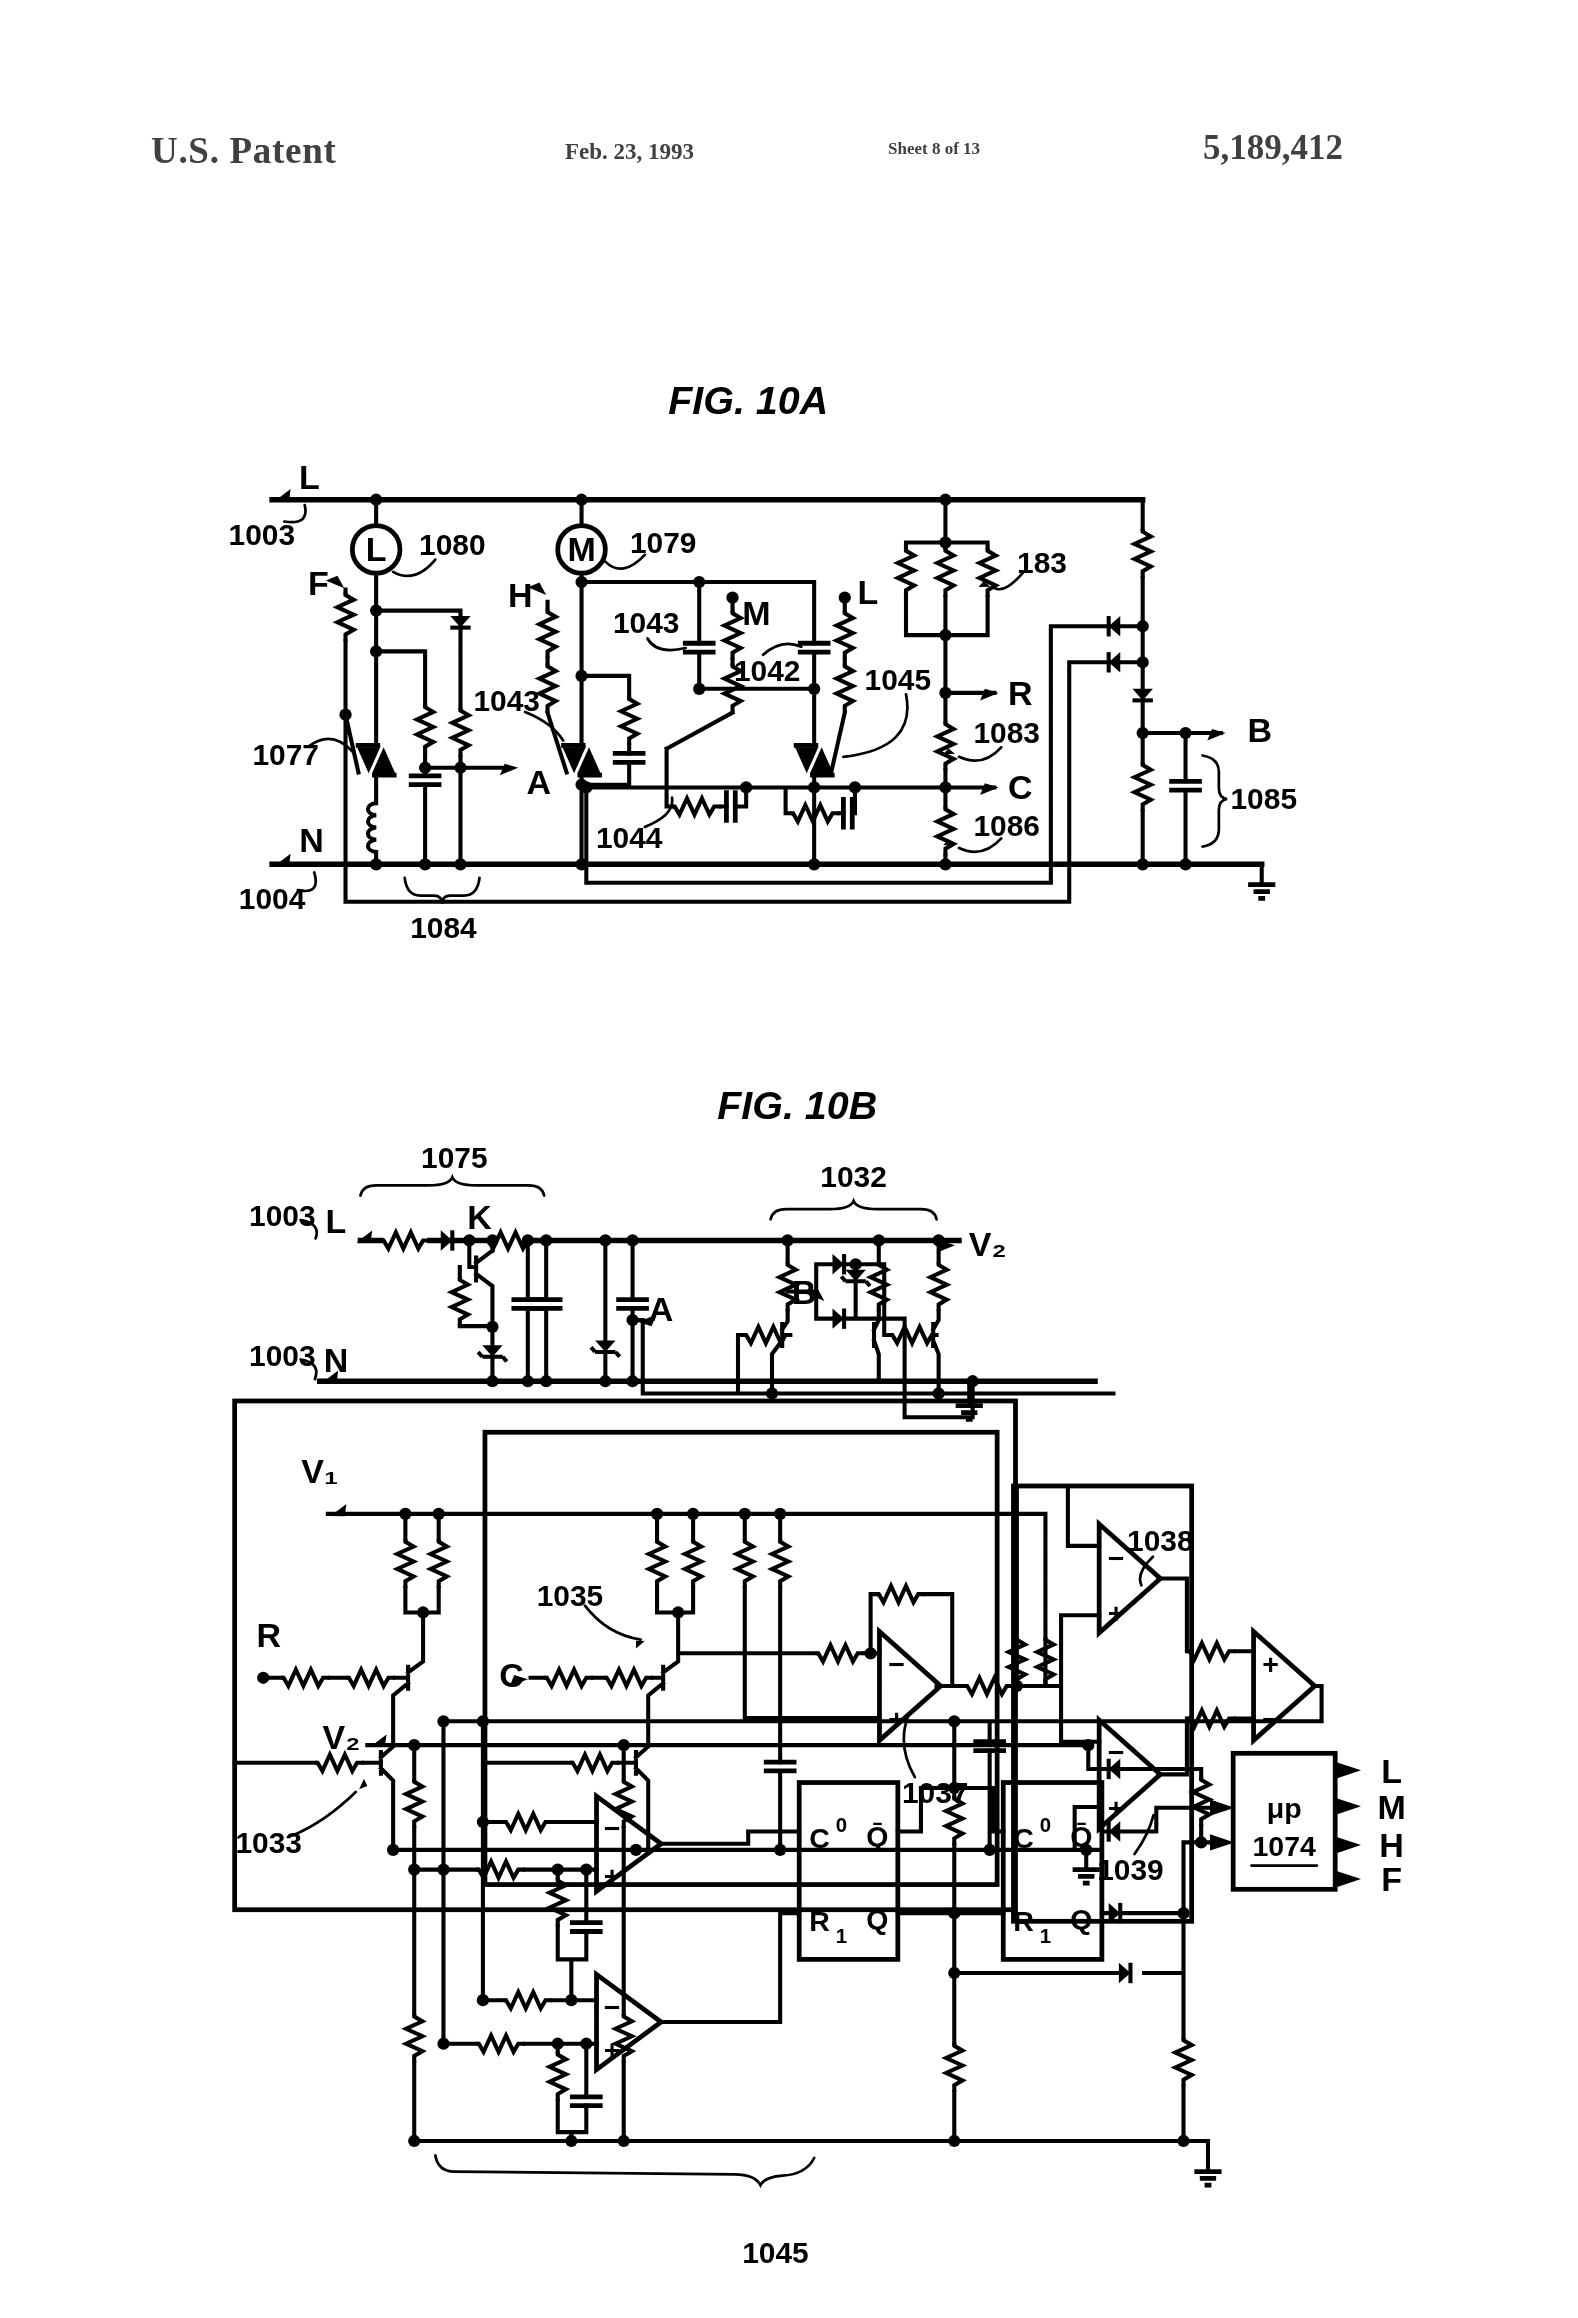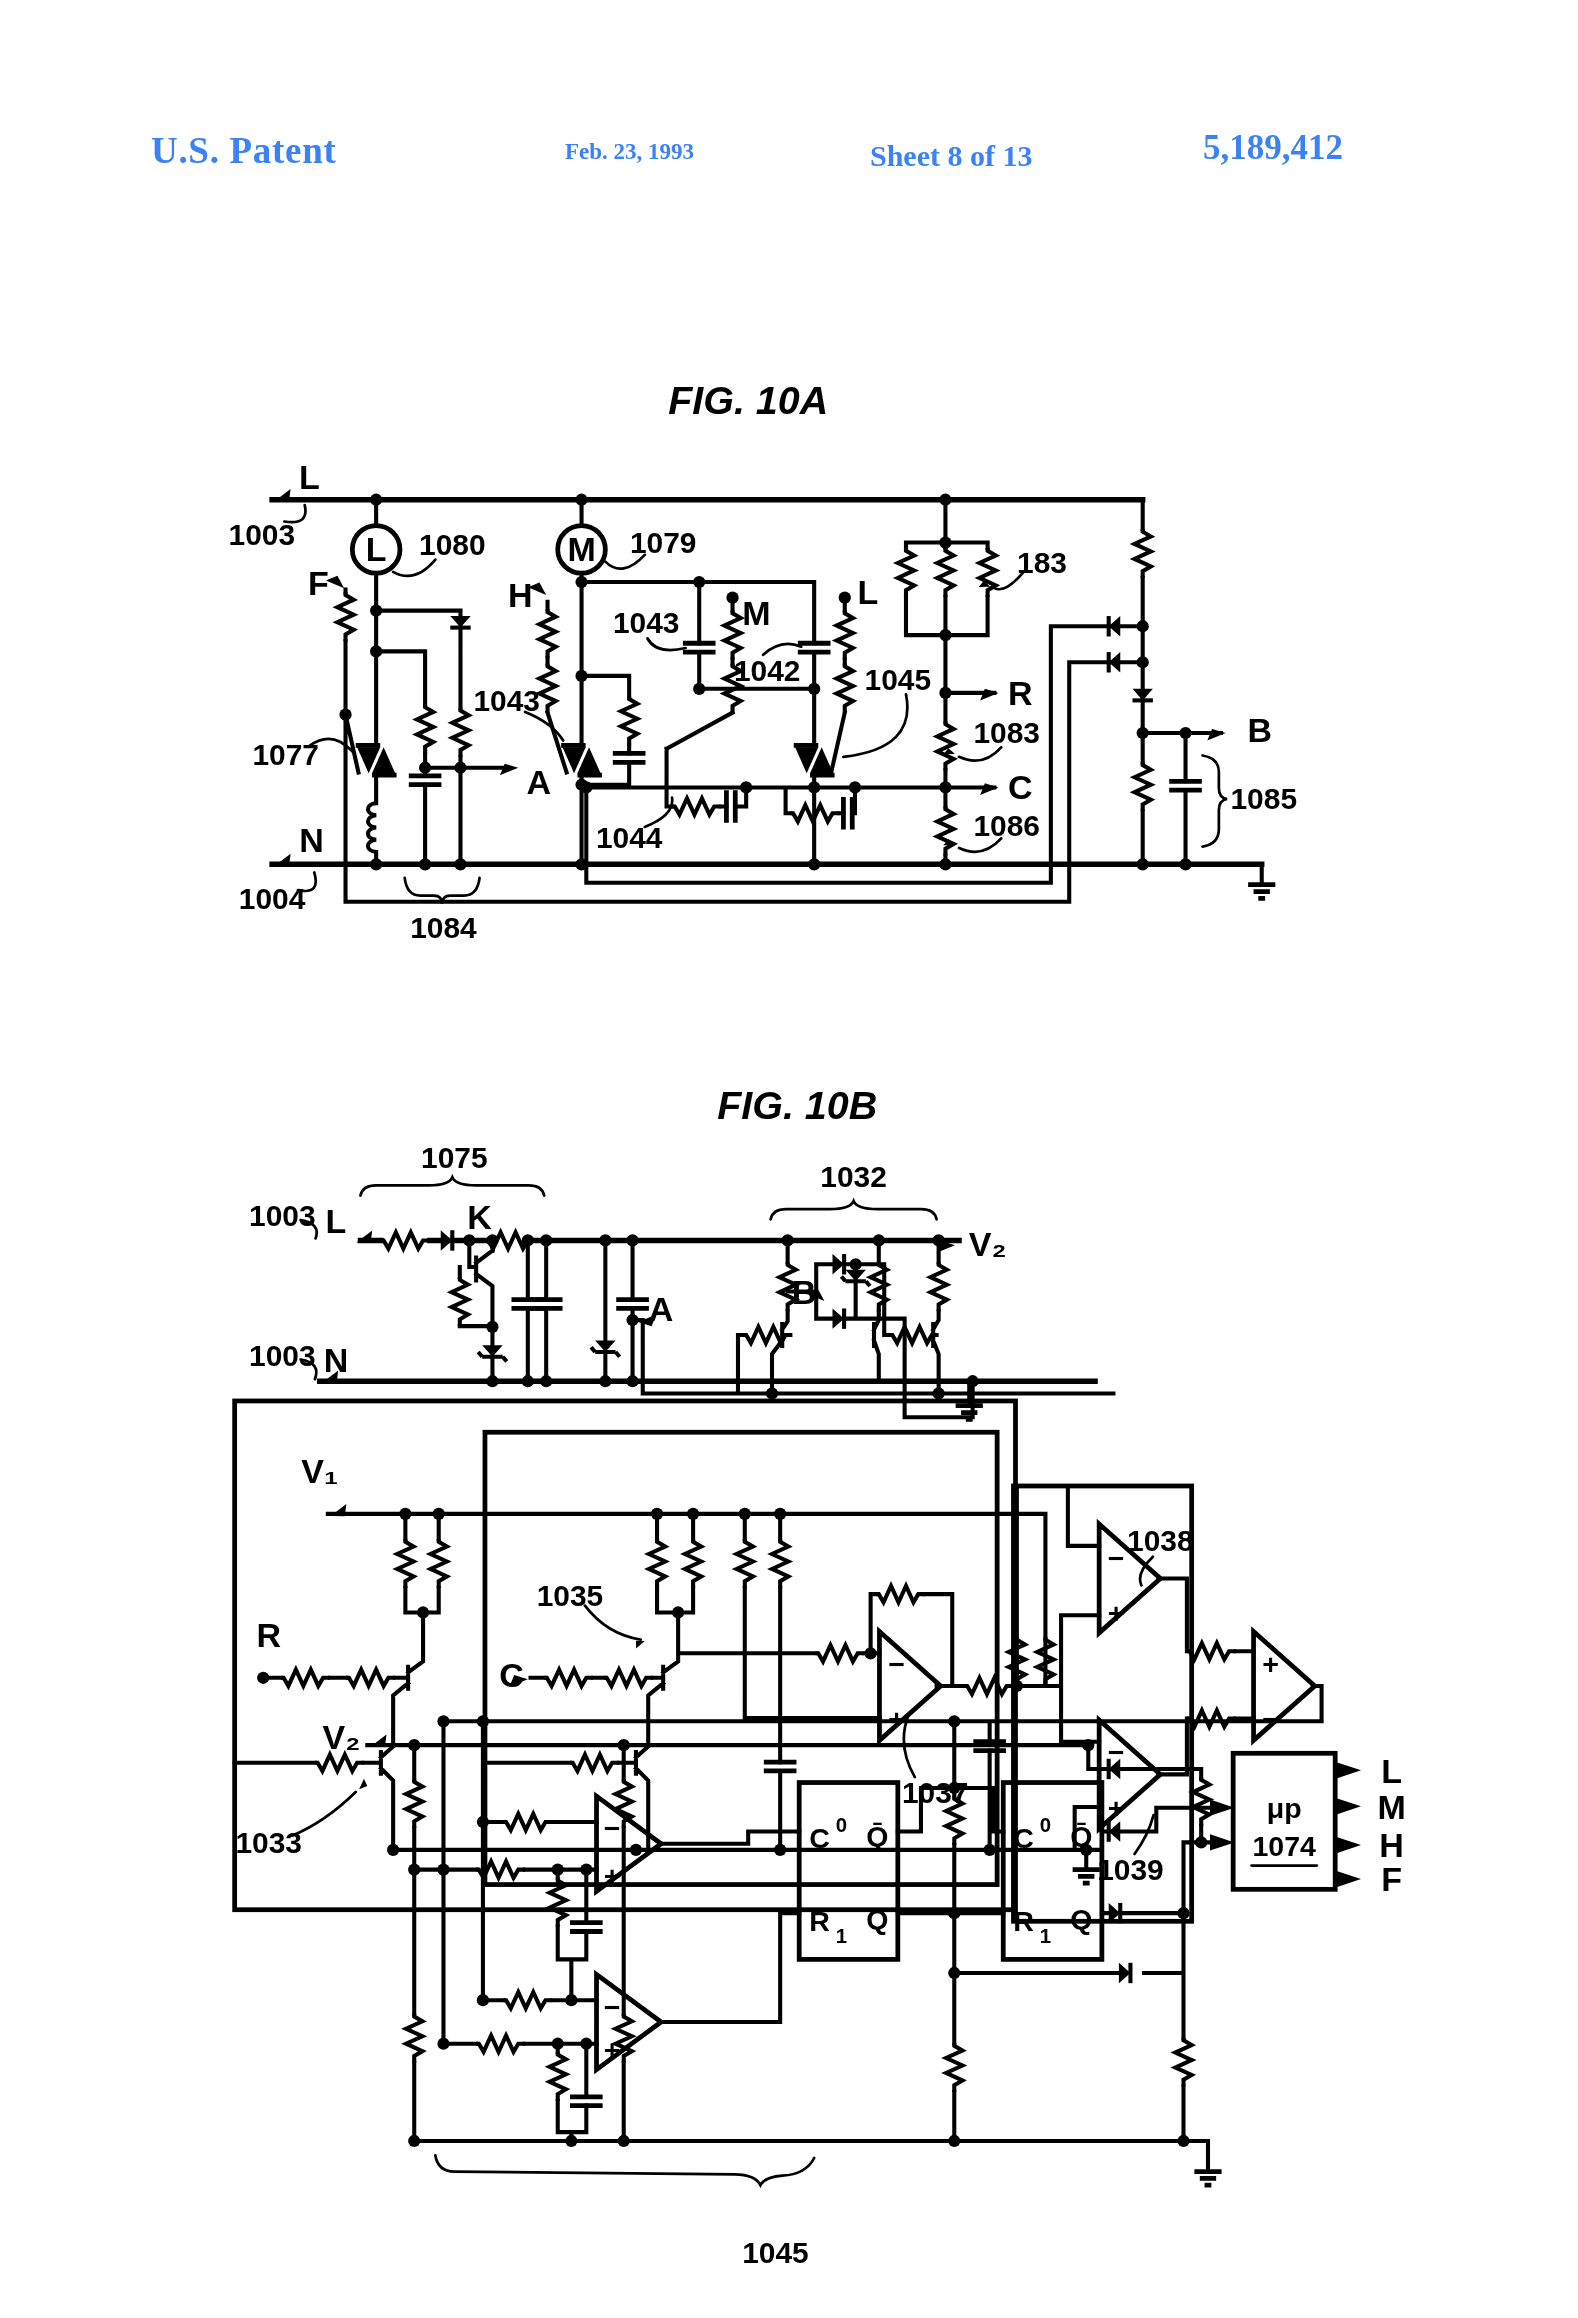--- a/index.html
+++ b/index.html
@@ -1,20 +1,20 @@
 <!DOCTYPE html>
 <html style="font-size:11px"><head>
 <meta charset="utf-8">
 <style>
   html,body{margin:0;padding:0;background:#e8e8e8;}
   #page{position:relative;width:1578px;height:2319px;background:#ffffff;overflow:hidden;}
-  .hdr{position:absolute;color:#3b82f6;font-family:"Liberation Serif",serif;font-weight:bold;white-space:nowrap;}
+  .hdr{position:absolute;color:#404040;font-family:"Liberation Serif",serif;font-weight:bold;white-space:nowrap;}
   #h-title{left:151px;top:129px;font-size:37px;letter-spacing:0.7px;}
   #h-date{left:565px;top:139px;font-size:23px;}
-  #h-sheet{left:870px;top:139px;font-size:30px;}
+  #h-sheet{left:888px;top:139px;font-size:17px;}
   #h-num{left:1203px;top:128px;font-size:35px;}
   svg{position:absolute;left:0;top:0;}
   .w{stroke:#000;stroke-width:6;fill:none;stroke-linecap:square;}
   .rail{stroke-width:8;}
   .box{stroke:#000;stroke-width:7;fill:none;}
   .thin{stroke:#000;stroke-width:4;fill:none;stroke-linecap:round;}
   .lbl{font:bold 44px "Liberation Sans",sans-serif;fill:#000;text-anchor:middle;}
   .term{font:bold 50px "Liberation Sans",sans-serif;fill:#000;text-anchor:middle;}
   .fig{font:italic bold 58px "Liberation Sans",sans-serif;fill:#000;text-anchor:middle;}
   .ff{font:bold 42px "Liberation Sans",sans-serif;fill:#000;text-anchor:middle;}

